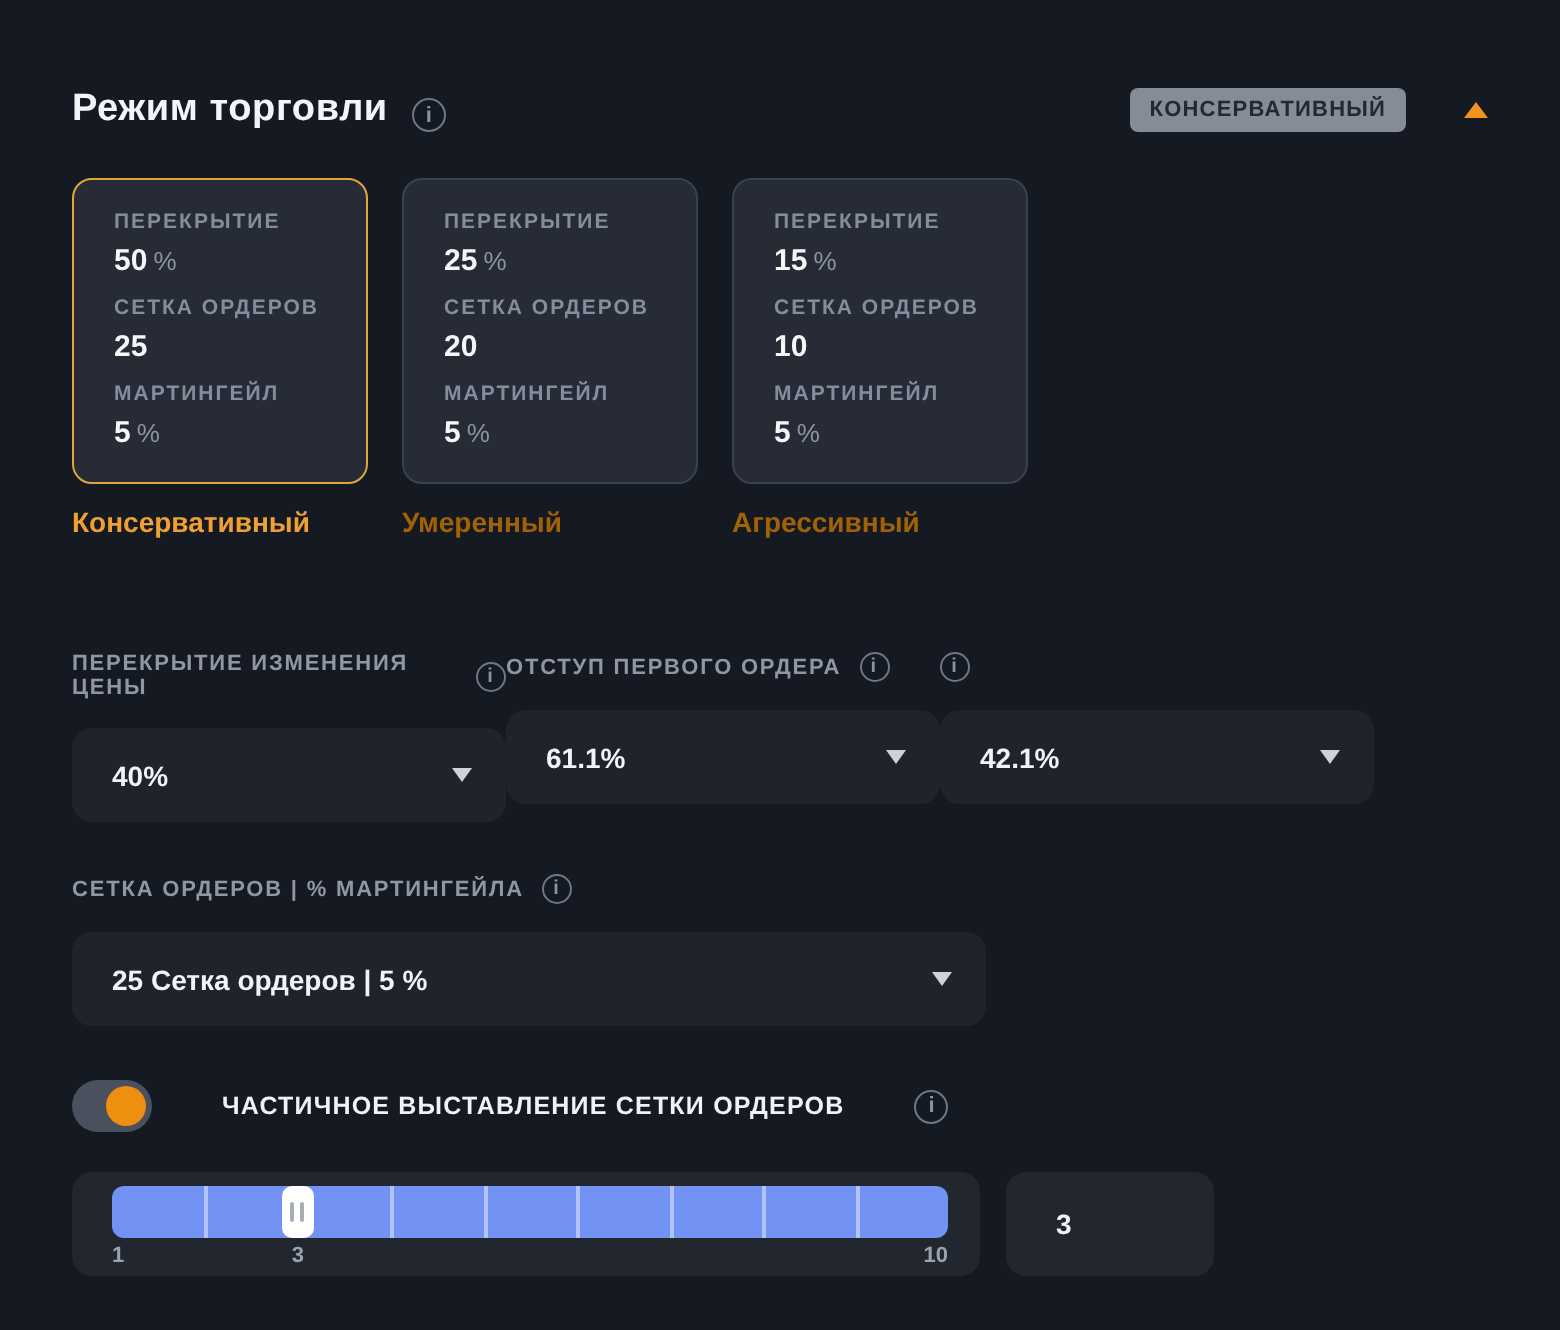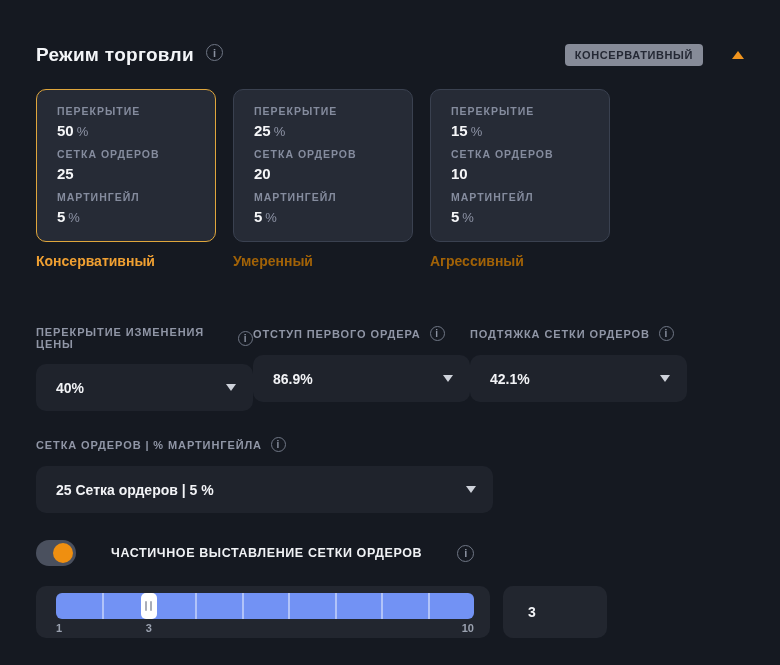--- a/index.html
+++ b/index.html
@@ -7,21 +7,21 @@
   body {
     background: #151921;
     font-family: "Liberation Sans", sans-serif;
     color: #eef0f4;
     overflow: hidden;
   }
   .page { padding: 44px 36px 0 36px; }
 
   
   .header { display: flex; justify-content: space-between; align-items: center; }
-  .header-left { display: flex; align-items: flex-start; gap: 12px; }
+  .header-left { display: flex; align-items: flex-end; gap: 12px; }
   .title { font-size: 19px; font-weight: 700; letter-spacing: 0.3px; color: #f3f5f8; }
   .info {
     width: 17px; height: 17px; border: 1.5px solid #6f7685; border-radius: 50%;
     display: inline-flex; align-items: center; justify-content: center;
     color: #8a91a0; font-size: 11px; font-weight: 700; font-style: normal;
     flex: 0 0 auto;
   }
   .info-sm { width: 15px; height: 15px; font-size: 10px; border-width: 1.3px; }
   .header-right { display: flex; align-items: center; }
   .badge {
@@ -29,21 +29,21 @@
     letter-spacing: 0.6px; padding: 5px 10px; border-radius: 4px;
   }
   .caret-up {
     width: 0; height: 0; margin-left: 29px;
     border-left: 6px solid transparent; border-right: 6px solid transparent;
     border-bottom: 8px solid #f0941e;
   }
 
   
   .cards { display: flex; gap: 17px; margin-top: 23px; }
-  .card-col { width: 180px; }
+  .card-col { width: 148px; }
   .card {
     height: 153px; background: #262b36; border: 1px solid #3a4150;
     border-radius: 10px; padding: 15px 8px 0 20px; cursor: pointer;
   }
   .card.selected { border-color: #dfa63c; }
   .f-label {
     font-size: 10.5px; font-weight: 700; color: #858c9e;
     letter-spacing: 1px; margin-bottom: 5px;
   }
   .f-value { font-size: 15px; font-weight: 700; color: #f5f6f8; margin-bottom: 9px; }
@@ -180,27 +180,26 @@
         <span class="select-value">40%</span>
         <span class="caret-down"></span>
       </div>
     </div>
     <div class="select-col">
       <div class="select-label">
         <span>ОТСТУП ПЕРВОГО ОРДЕРА</span>
         <i class="info info-sm">i</i>
       </div>
       <div class="select-box">
-        <span class="select-value">86.9%</span>
+        <span class="select-value">61.1%</span>
         <span class="caret-down"></span>
       </div>
     </div>
     <div class="select-col">
       <div class="select-label">
-        <span>ПОДТЯЖКА СЕТКИ ОРДЕРОВ</span>
         <i class="info info-sm">i</i>
       </div>
       <div class="select-box">
         <span class="select-value">42.1%</span>
         <span class="caret-down"></span>
       </div>
     </div>
   </div>
 
   <div class="select-col wide">

